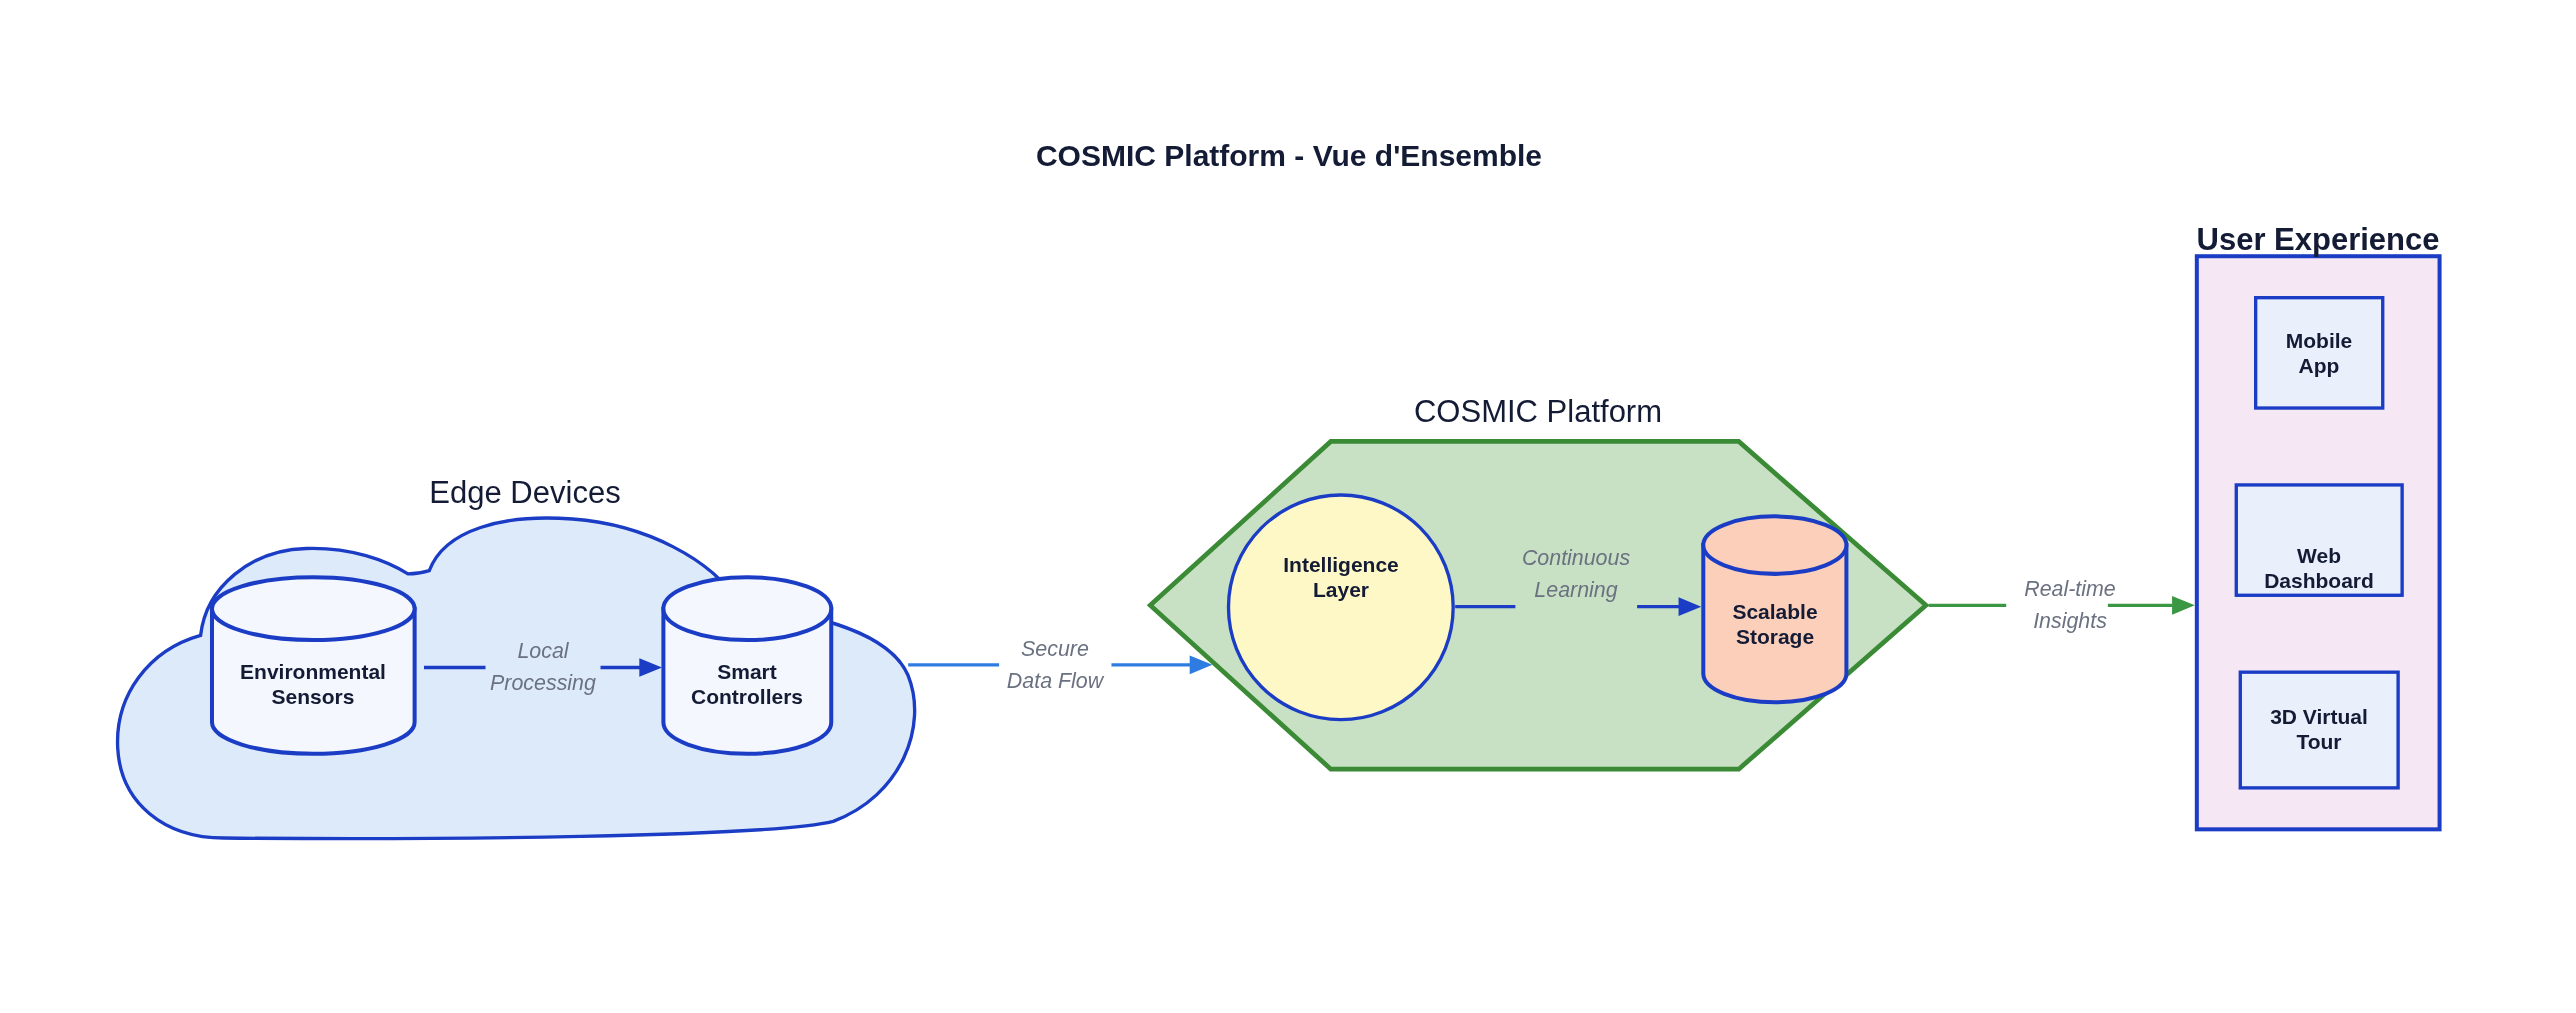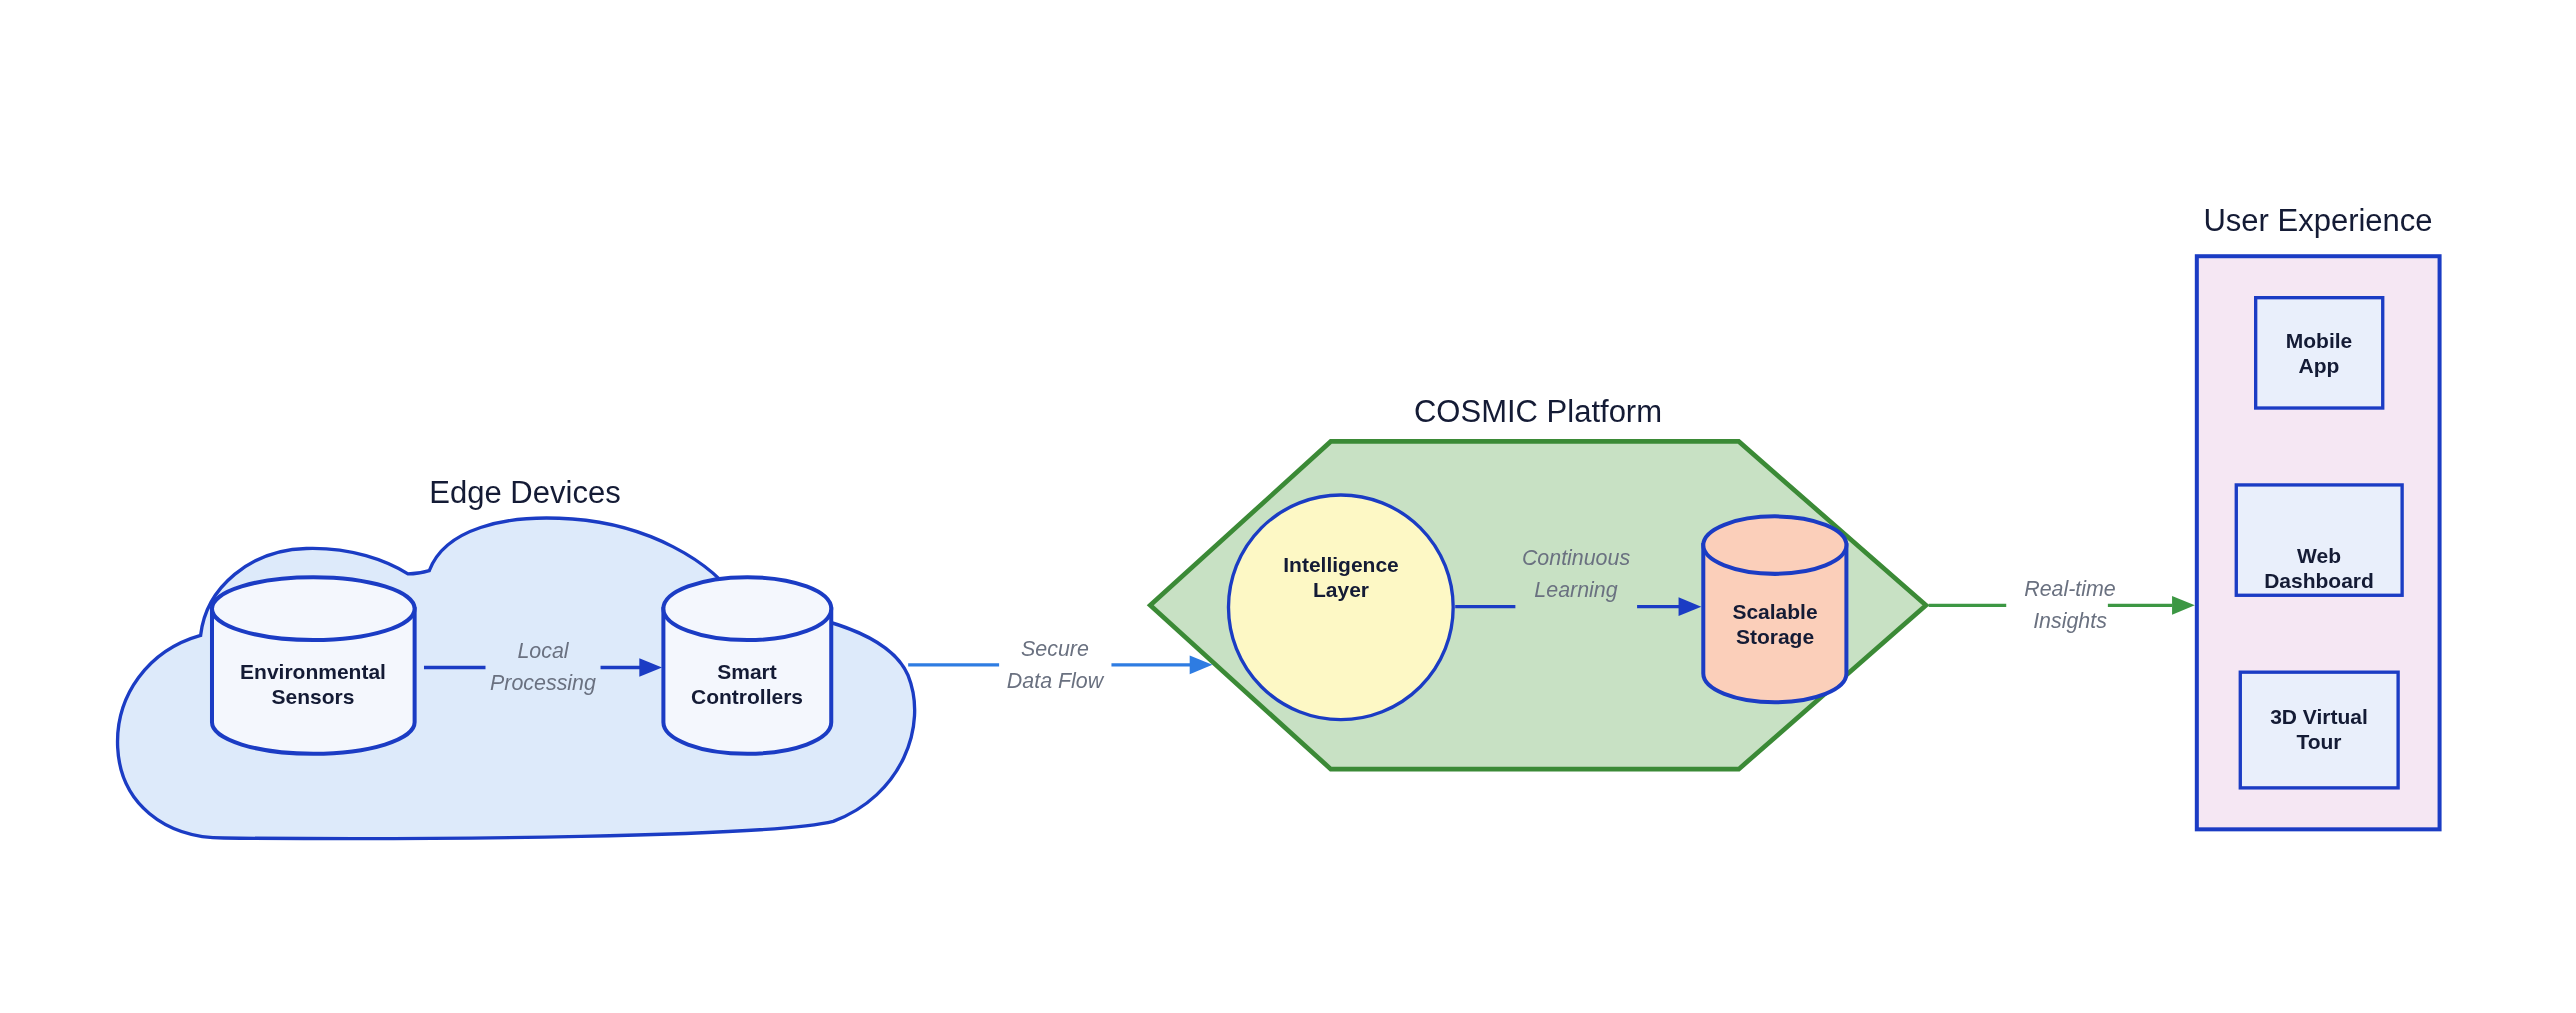--- a/index.html
+++ b/index.html
@@ -90,24 +90,25 @@
       <polygon class="head-blue" points="2544,907 2510,893 2510,921"></polygon>
     </g>
 
     <g>
       <line class="arrow-green" x1="2884" y1="905" x2="3000" y2="905"></line>
       <line class="arrow-green" x1="3152" y1="905" x2="3248" y2="905"></line>
       <polygon class="head-green" points="3282,905 3248,891 3248,919"></polygon>
     </g>
   </svg>
 
+  <div class="label title" style="left:1289px;top:156px;">COSMIC Platform - Vue d'Ensemble</div>
 
   <div class="label section-label" style="left:525px;top:493px;">Edge Devices</div>
   <div class="label section-label" style="left:1538px;top:412px;">COSMIC Platform</div>
-  <div class="label section-label" style="left:2318px;top:221px;">User Experience</div>
+  <div class="label section-label" style="left:2318px;top:240px;font-weight:bold;">User Experience</div>
 
   <div class="label node-label" style="left:313px;top:684px;">Environmental
 Sensors</div>
   <div class="label node-label" style="left:747px;top:684px;">Smart
 Controllers</div>
   <div class="label node-label" style="left:1341px;top:577px;">Intelligence
 Layer</div>
   <div class="label node-label" style="left:1775px;top:624px;">Scalable
 Storage</div>
   <div class="label node-label" style="left:2319px;top:353px;">Mobile

